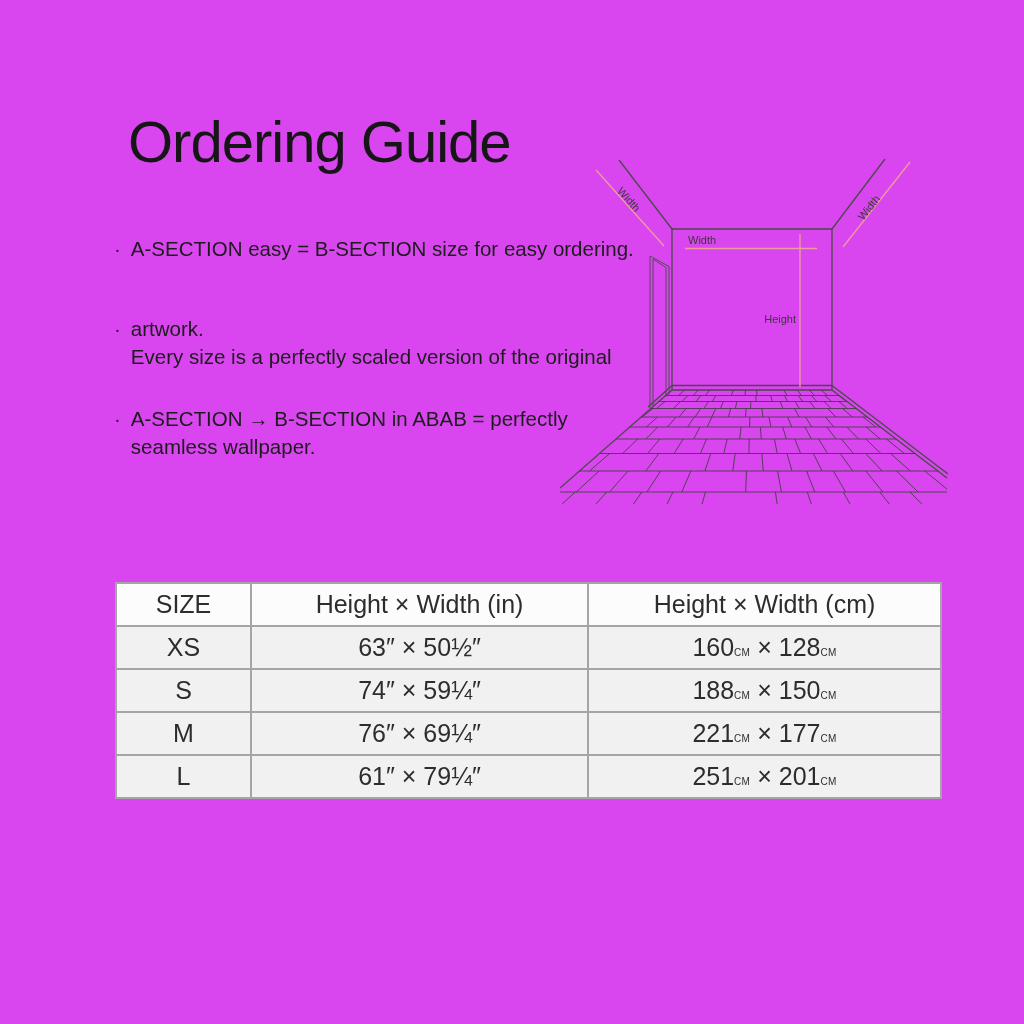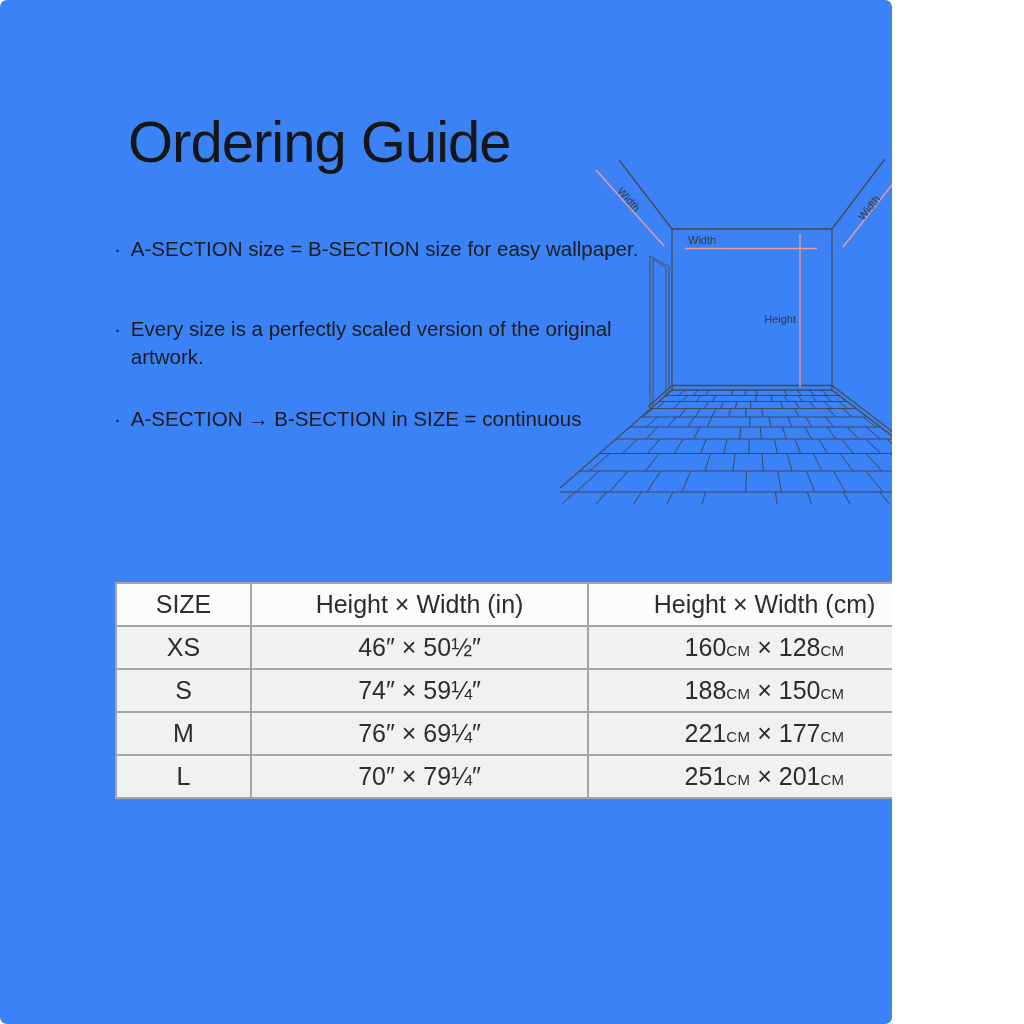--- a/index.html
+++ b/index.html
@@ -1,19 +1,19 @@
 <!DOCTYPE html>
 <html style="--accent: #ef9b9b; --line: #4a4a4a;"><head>
 <meta charset="utf-8">
 <style>
   * { margin:0; padding:0; box-sizing:border-box; }
   html,body { background:#ffffff; }
   .canvas {
-    position:relative; width:892px; height:1024px; background:#3b82f6;
-    font-family:"Liberation Sans","DejaVu Sans",sans-serif; color:#1f1f1f; overflow:hidden;border-radius:7px;
+    position:relative; width:1024px; height:1024px; background:#d946ef;
+    font-family:"Liberation Sans","DejaVu Sans",sans-serif; color:#1f1f1f; overflow:hidden;
   }
   .title {
     position:absolute; left:128px; top:108px;
     font-size:58px; font-weight:400; letter-spacing:-1px; color:#161616; white-space:nowrap;
   }
   .bullets { position:absolute; left:0; top:0; width:100%; height:100%; pointer-events:none; }
   .bullet {
     position:absolute; left:114px; display:flex; gap:10px;
     font-size:20.5px; line-height:28px; color:#1c1c1c; white-space:nowrap;
   }
@@ -33,47 +33,48 @@
     position:absolute; left:115px; top:582px; width:825px;
     border-collapse:collapse; table-layout:fixed;
     font-size:25px; color:#2d2d2d; text-align:center;
   }
   .size-table th, .size-table td {
     border:2px solid #a5a5a5; height:43px; font-weight:400; padding:0;
   }
   .size-table th { background:#fcfcfc; }
   .size-table td { background:#f1f1f1; }
   .col-size { width:135px; } .col-in { width:337px; } .col-cm { width:353px; }
-  .u { font-size:15px; text-transform:uppercase; letter-spacing:0.3px; }
+  .u { font-size:10px; text-transform:uppercase; letter-spacing:0.3px; }
 </style>
 </head>
 <body>
 
 <div class="canvas">
 
   <h1 class="title">Ordering Guide</h1>
 
   <div class="bullets">
       <div class="bullet">
         <span class="dot">·</span>
         <div class="bt">
-          <div>A-SECTION size = B-SECTION size for easy wallpaper.</div>
+          <div>A-SECTION easy = B-SECTION size for easy ordering.</div>
         </div>
       </div>
       <div class="bullet">
         <span class="dot">·</span>
         <div class="bt">
+          <div>artwork.</div>
           <div>Every size is a perfectly scaled version of the original</div>
-          <div>artwork.</div>
         </div>
       </div>
       <div class="bullet">
         <span class="dot">·</span>
         <div class="bt">
-          <div>A-SECTION → B-SECTION in SIZE = continuous</div>
+          <div>A-SECTION → B-SECTION in ABAB = perfectly</div>
+          <div>seamless wallpaper.</div>
         </div>
       </div>
     </div>
 
   <svg class="diagram" width="400" height="390" viewBox="560 130 400 390">
     <defs>
       <clipPath id="floorClip">
         <polygon points="672,390 832,390 947,478 947,504 560,504 560,488"></polygon>
       </clipPath>
     </defs>
@@ -309,34 +310,34 @@
     <thead>
       <tr>
         <th>SIZE</th>
         <th>Height × Width (in)</th>
         <th>Height × Width (cm)</th>
       </tr>
     </thead>
     <tbody id="size-rows">
         <tr>
           <td>XS</td>
-          <td>46″ × 50½″</td>
+          <td>63″ × 50½″</td>
           <td>160<span class="u">cm</span> × 128<span class="u">cm</span></td>
         </tr>
         <tr>
           <td>S</td>
           <td>74″ × 59¼″</td>
           <td>188<span class="u">cm</span> × 150<span class="u">cm</span></td>
         </tr>
         <tr>
           <td>M</td>
           <td>76″ × 69¼″</td>
           <td>221<span class="u">cm</span> × 177<span class="u">cm</span></td>
         </tr>
         <tr>
           <td>L</td>
-          <td>70″ × 79¼″</td>
+          <td>61″ × 79¼″</td>
           <td>251<span class="u">cm</span> × 201<span class="u">cm</span></td>
         </tr>
       </tbody>
   </table>
 
 </div>
 
 </body></html>

